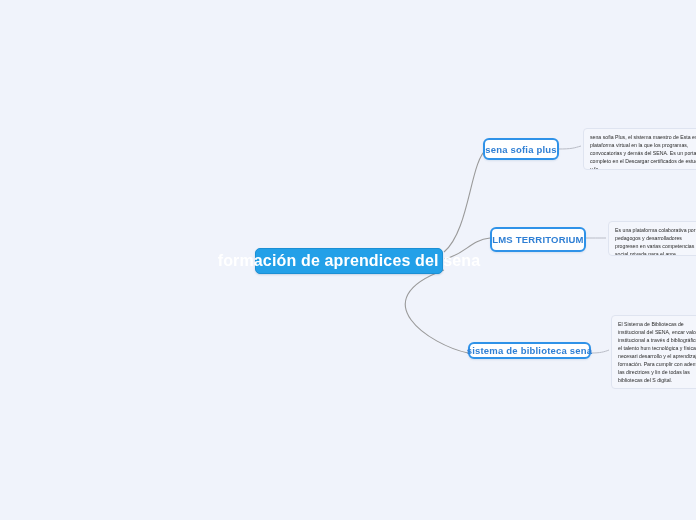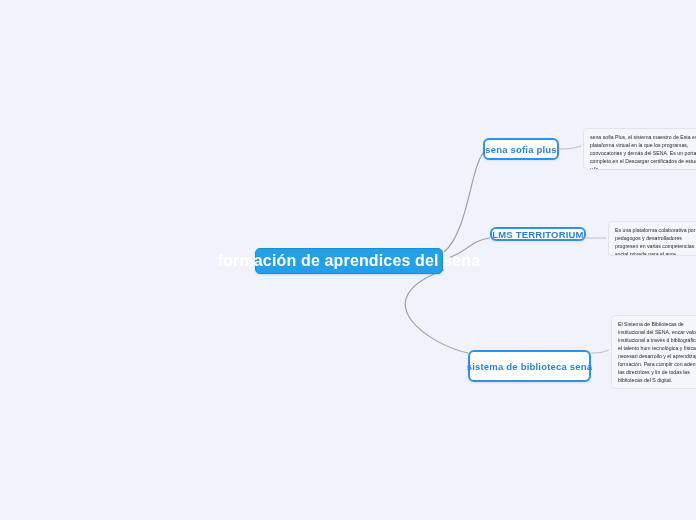--- a/index.html
+++ b/index.html
@@ -103,25 +103,25 @@
   </svg>
 
   <div class="root-node" style="left:255px; top:248px; width:188px; height:26px;">
     <span>formación de aprendices del sena</span>
   </div>
 
   <div class="branch-node upper" style="left:483px; top:138px; width:76px; height:22px;">
     <span>sena sofia plus</span>
   </div>
 
-  <div class="branch-node" style="left:490px; top:227px; width:96px; height:14px;">
+  <div class="branch-node" style="left:490px; top:227px; width:96px; height:25px;">
     <span>LMS TERRITORIUM</span>
   </div>
 
-  <div class="branch-node" style="left:468px; top:342px; width:123px; height:32px;margin-top:8px;">
+  <div class="branch-node" style="left:468px; top:342px; width:123px; height:17px;">
     <span>sistema de biblioteca sena</span>
   </div>
 
   <div class="note-block" style="left:583px; top:128px; width:128px; height:42px;">
     <p>sena sofia Plus, el sistema maestro de Esta es la plataforma virtual en la que los programas, convocatorias y demás del SENA. Es un portal completo en el Descargar certificados de estudio y fo</p>
   </div>
 
   <div class="note-block" style="left:608px; top:221px; width:104px; height:35px;">
     <p>Es una plataforma colaborativa por pedagogos y desarrolladores progresen en varias competencias red social privada para el apre</p>
   </div>

